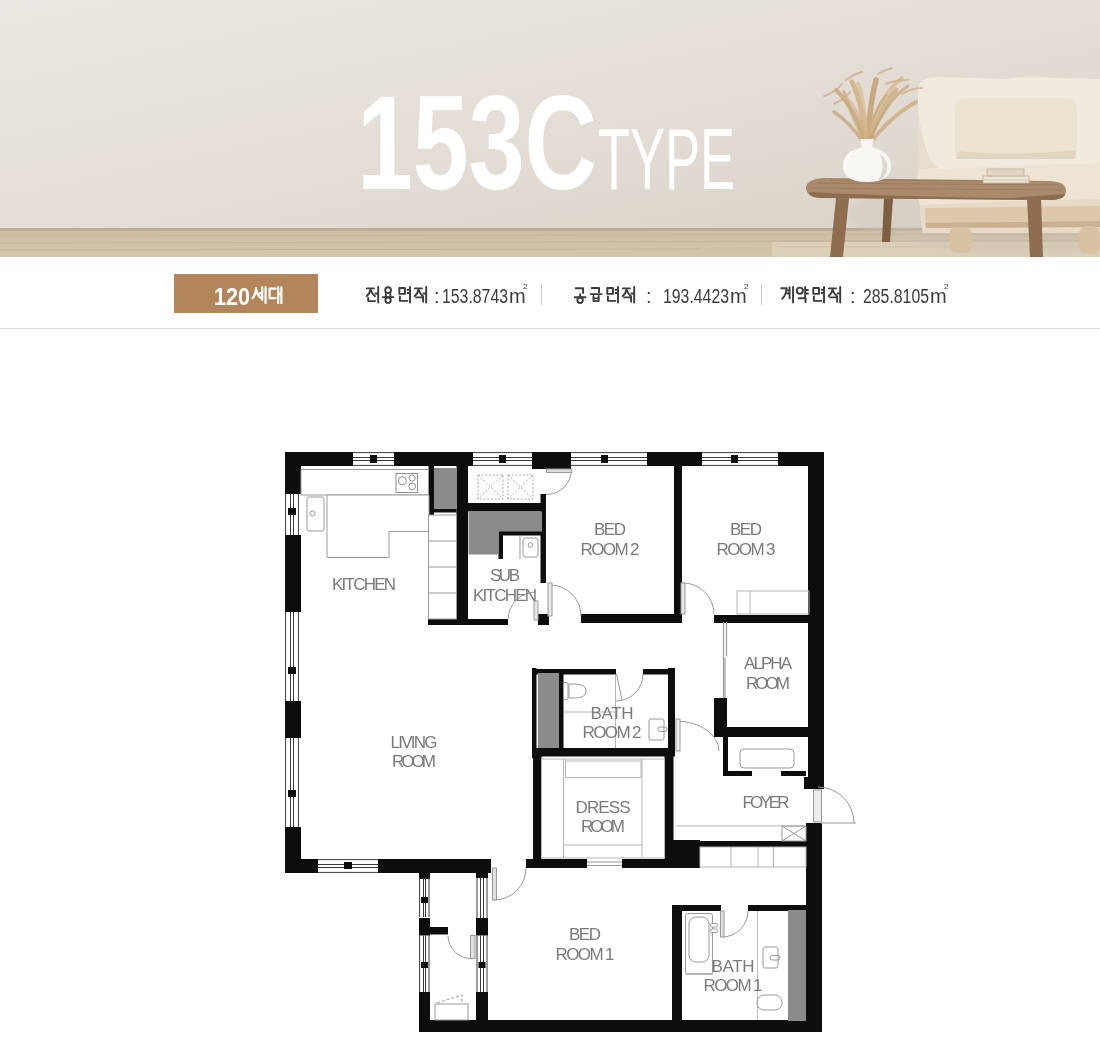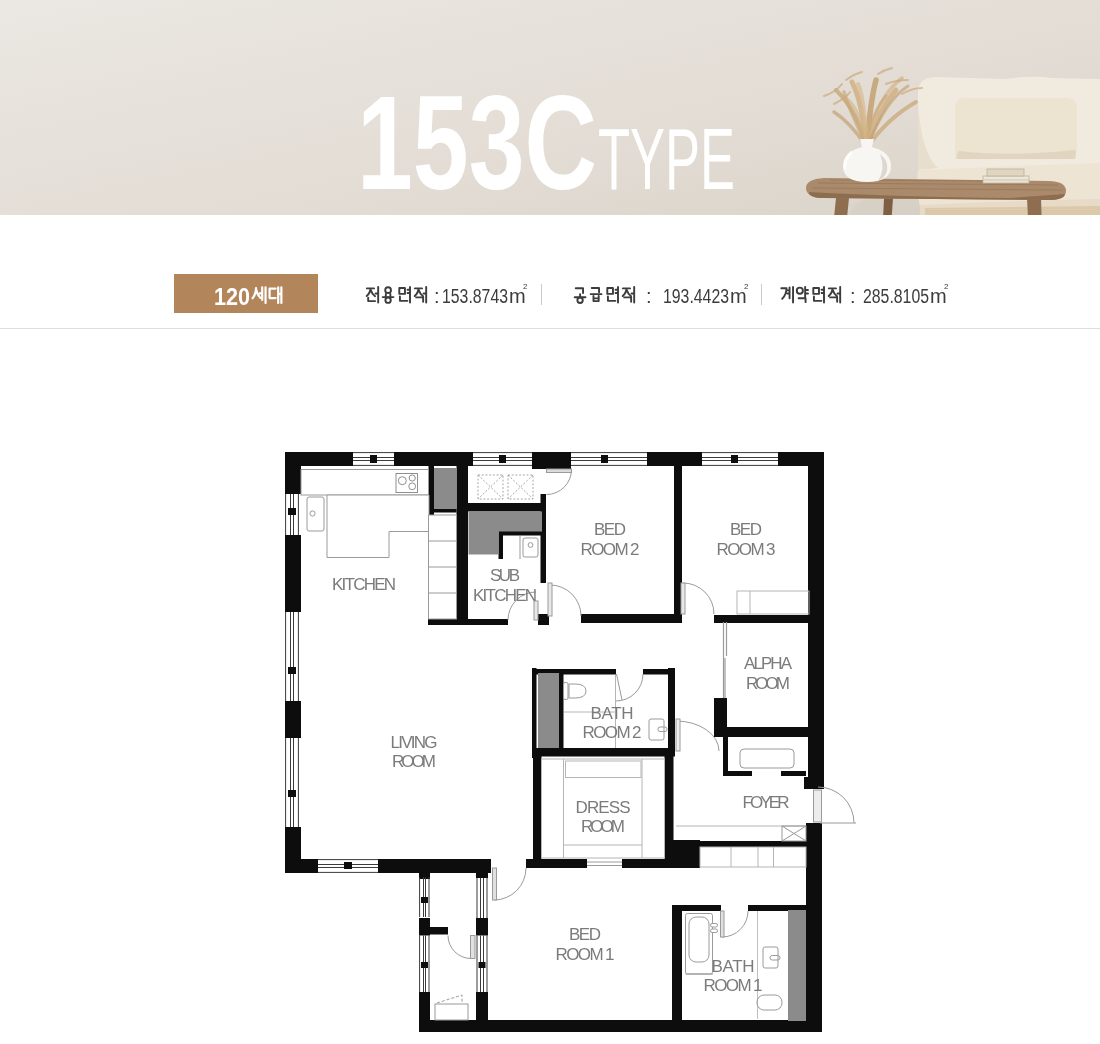--- a/index.html
+++ b/index.html
@@ -1,17 +1,17 @@
 <!DOCTYPE html>
 <html><head>
 <meta charset="utf-8">
 <style>
 html,body{margin:0;padding:0;}
 body{width:1100px;height:1044px;position:relative;background:#fff;font-family:"Liberation Sans",sans-serif;overflow:hidden;}
-.hero{position:absolute;left:0;top:0;width:1100px;height:215px;overflow:hidden;}
+.hero{position:absolute;left:0;top:0;width:1100px;height:257px;overflow:hidden;}
 .bar{position:absolute;left:0;top:257px;width:1100px;height:71px;background:#fff;border-bottom:1px solid #ddd;}
 .badge{position:absolute;left:174px;top:17px;width:144px;height:39px;background:#b3855a;}
 .planwrap{position:absolute;left:0;top:0;width:1100px;height:1044px;}
 </style>
 </head>
 <body>
 
 <div class="hero">
 <svg width="1100" height="257" viewBox="0 0 1100 257">
 <defs>

